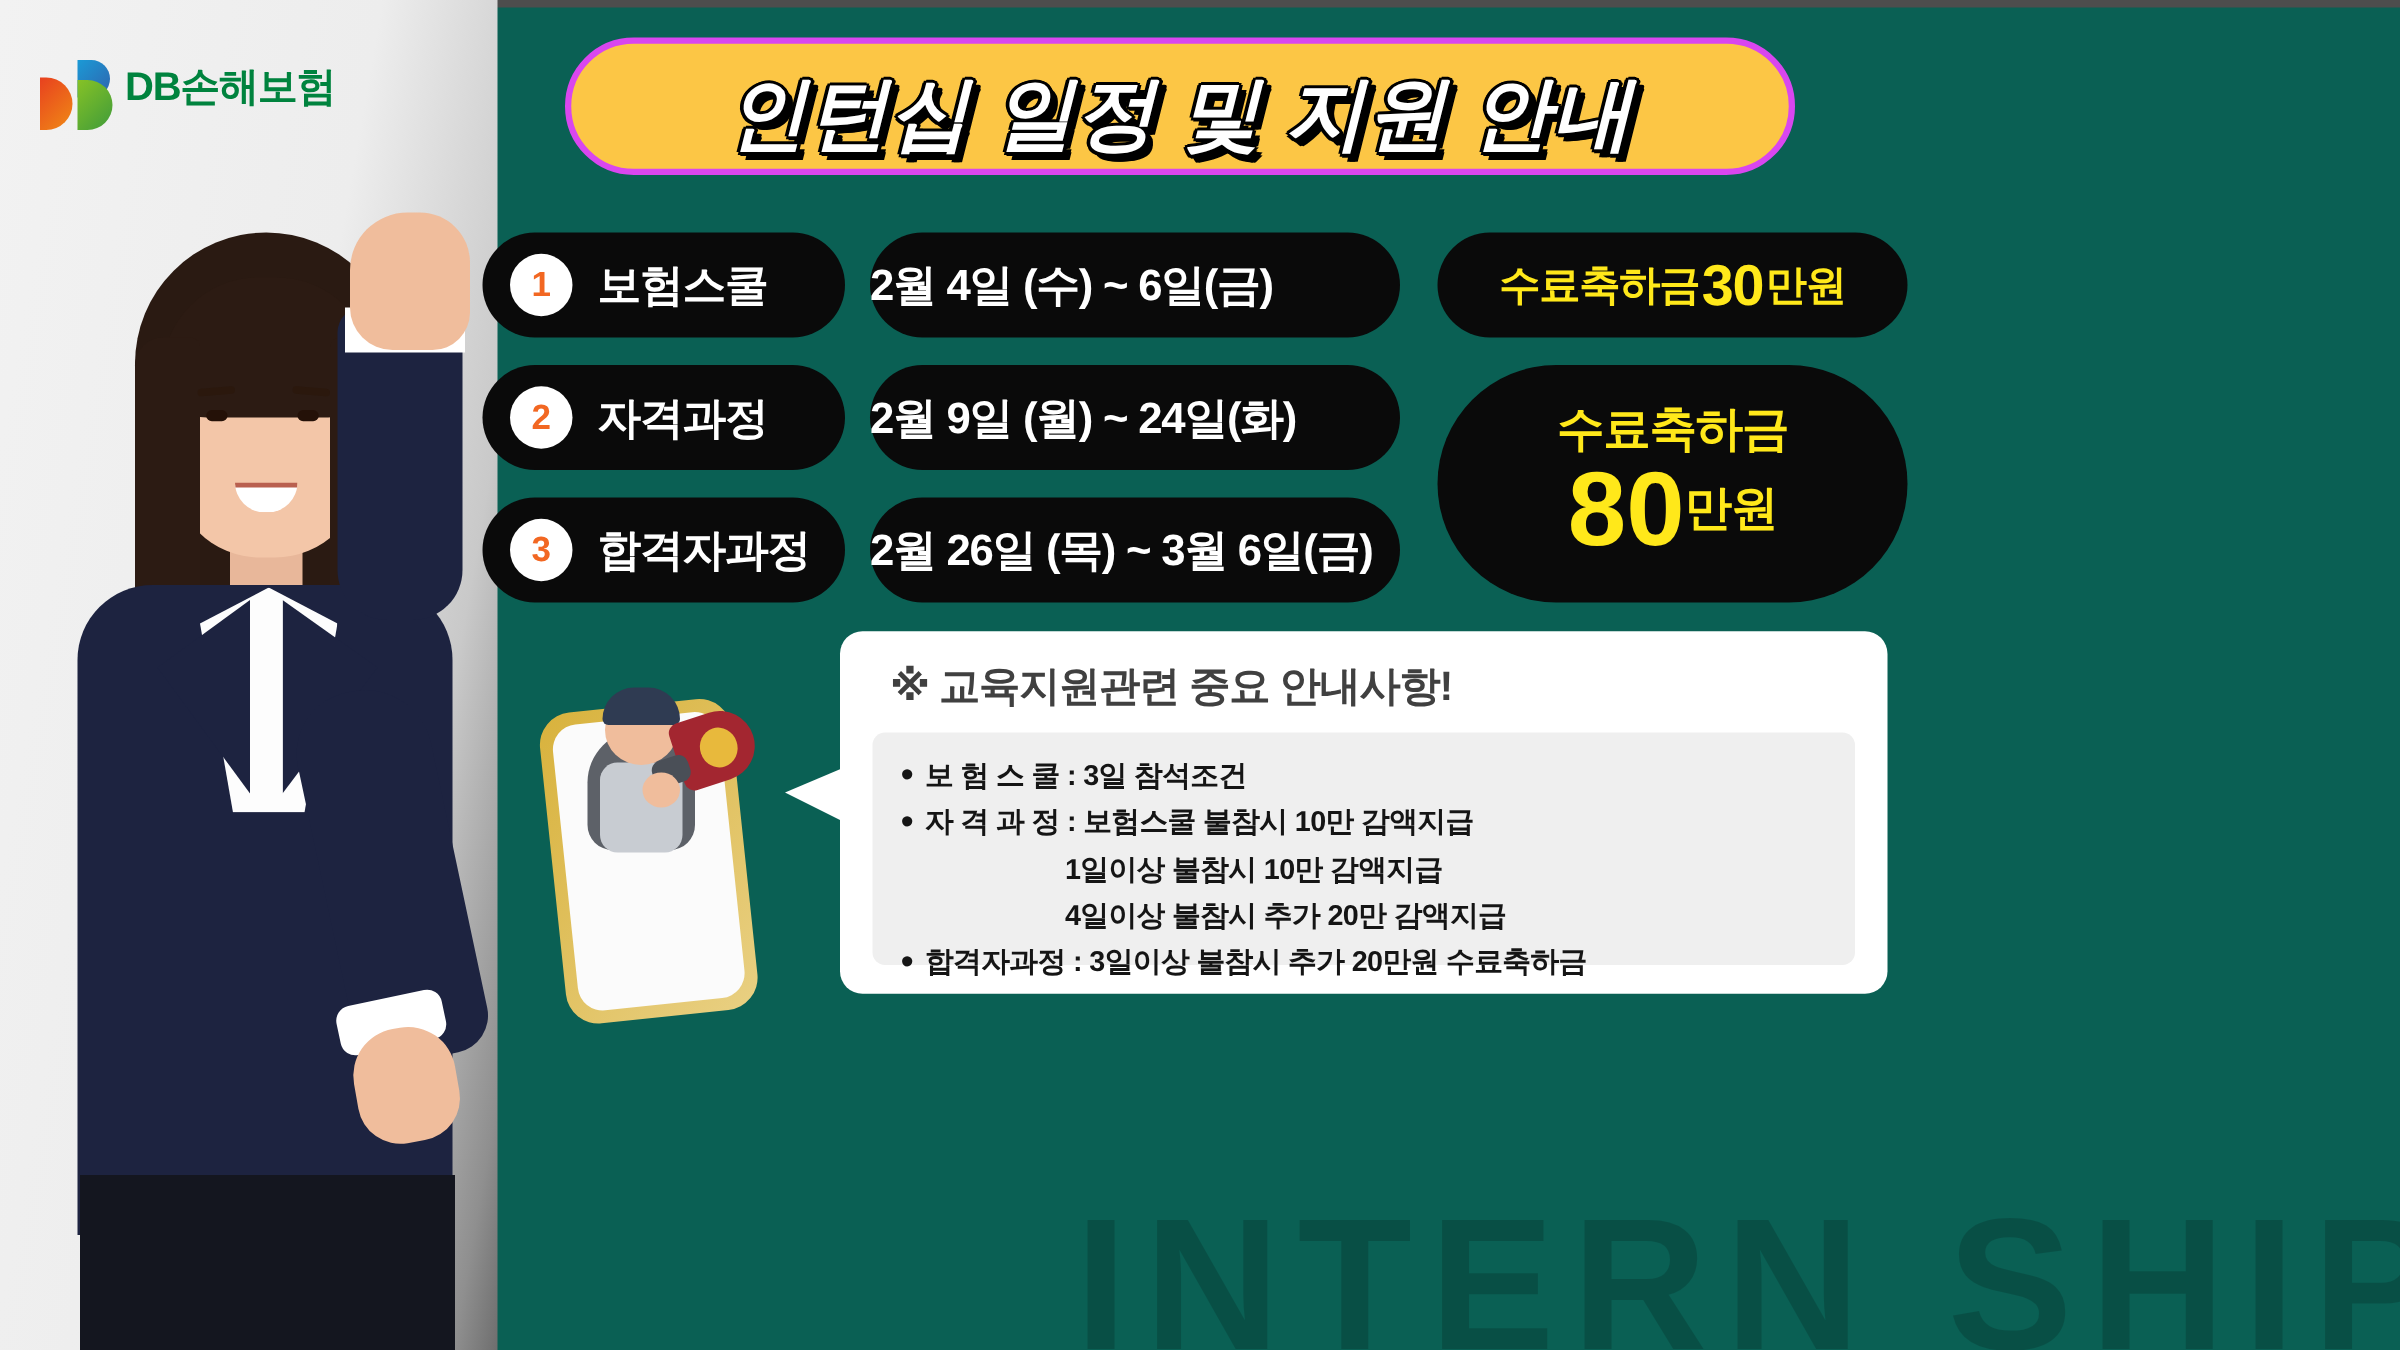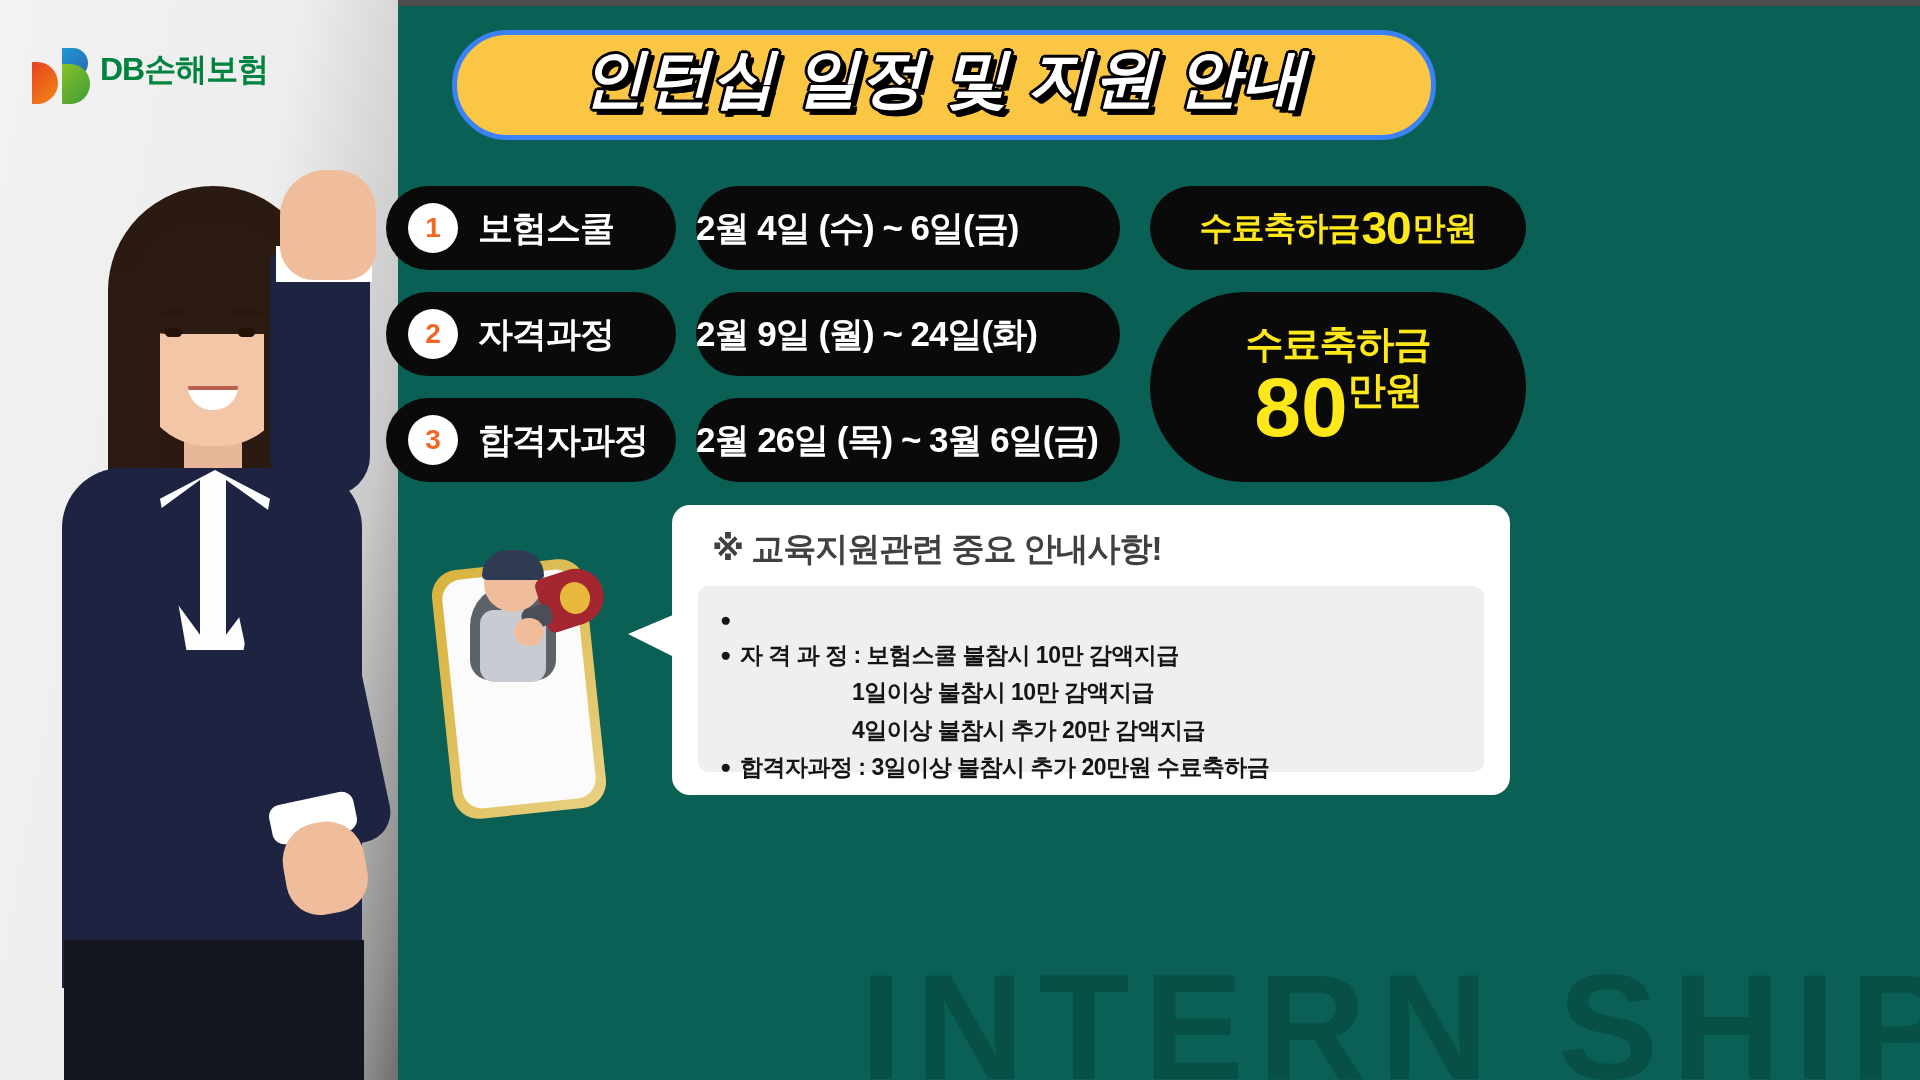--- a/index.html
+++ b/index.html
@@ -75,22 +75,22 @@
     background:#f0bd9c;border-radius:38px 38px 34px 34px;transform:rotate(-10deg);}
   .p-hand-top{position:absolute;left:272px;top:20px;width:96px;height:110px;
     background:#f0bd9c;border-radius:46px 40px 30px 34px;}
   .p-arm-top{position:absolute;left:262px;top:96px;width:100px;height:250px;
     background:#1d2340;border-radius:20px 26px 40px 40px;}
   .p-cuff-top{position:absolute;left:268px;top:96px;width:96px;height:36px;background:#fff;}
 
   
   .title-banner{
     position:absolute;left:452px;top:30px;width:984px;height:110px;
-    background:#fcc645;border:5px solid #3b82f6;border-radius:58px;
-    display:flex;align-items:flex-start;justify-content:center;box-sizing:border-box;
+    background:#fcc645;border:5px solid #d946ef;border-radius:58px;
+    display:flex;align-items:flex-end;justify-content:center;box-sizing:border-box;
   }
   .title-text{
     font-size:64px;font-weight:bold;font-style:italic;color:#ffffff;
     letter-spacing:1px;white-space:nowrap;
     text-shadow:
        5px 5px 0 #000,  6px 6px 0 #000,  4px 6px 0 #000,  6px 4px 0 #000,
       -2px 2px 0 #000, 2px -2px 0 #000, -2px -2px 0 #000, 2px 2px 0 #000,
        0 3px 0 #000, 3px 0 0 #000, 0 -3px 0 #000, -3px 0 0 #000;
   }
 
@@ -121,21 +121,21 @@
   .rw-amount{font-size:46px;font-weight:bold;color:#ffe81a;letter-spacing:-1px;}
   .rw-unit{font-size:33px;font-weight:bold;color:#ffe81a;letter-spacing:-1px;}
 
   .reward2{
     position:absolute;left:1150px;top:292px;width:376px;height:190px;
     background:#0a0a0a;border-radius:95px;
     display:flex;flex-direction:column;align-items:center;justify-content:center;
     box-sizing:border-box;
   }
   .rw2-label{font-size:38px;font-weight:bold;color:#ffe81a;letter-spacing:-1px;line-height:1.05;}
-  .rw2-line{display:flex;align-items:flex-start;justify-content:center;}
+  .rw2-line{display:flex;align-items:center;justify-content:center;}
   .rw2-amount{font-size:84px;font-weight:bold;color:#ffe81a;line-height:1;}
   .rw2-unit{font-size:38px;font-weight:bold;color:#ffe81a;letter-spacing:-1px;}
 
   
   .notice{
     position:absolute;left:672px;top:505px;width:838px;height:290px;
     background:#fff;border-radius:18px;box-sizing:border-box;padding:20px 26px 22px 26px;
   }
   .notice-tail{
     position:absolute;left:628px;top:612px;width:0;height:0;
@@ -288,20 +288,21 @@
     <div class="m-hand"></div>
   </div>
 
   <div class="notice-tail"></div>
   <div class="notice">
     <div class="notice-title">※ 교육지원관련 중요 안내사항!</div>
     <div class="notice-body">
 
       <div class="n-line">
         <span class="n-dot">●</span>
+        <span>보 험 스 쿨  : 3일 참석조건</span>
       </div>
 
       <div class="n-line">
         <span class="n-dot">●</span>
         <span>자 격 과 정  : 보험스쿨 불참시 10만 감액지급</span>
       </div>
 
       <div class="n-line indent">
         <span>1일이상 불참시 10만 감액지급</span>
       </div>

